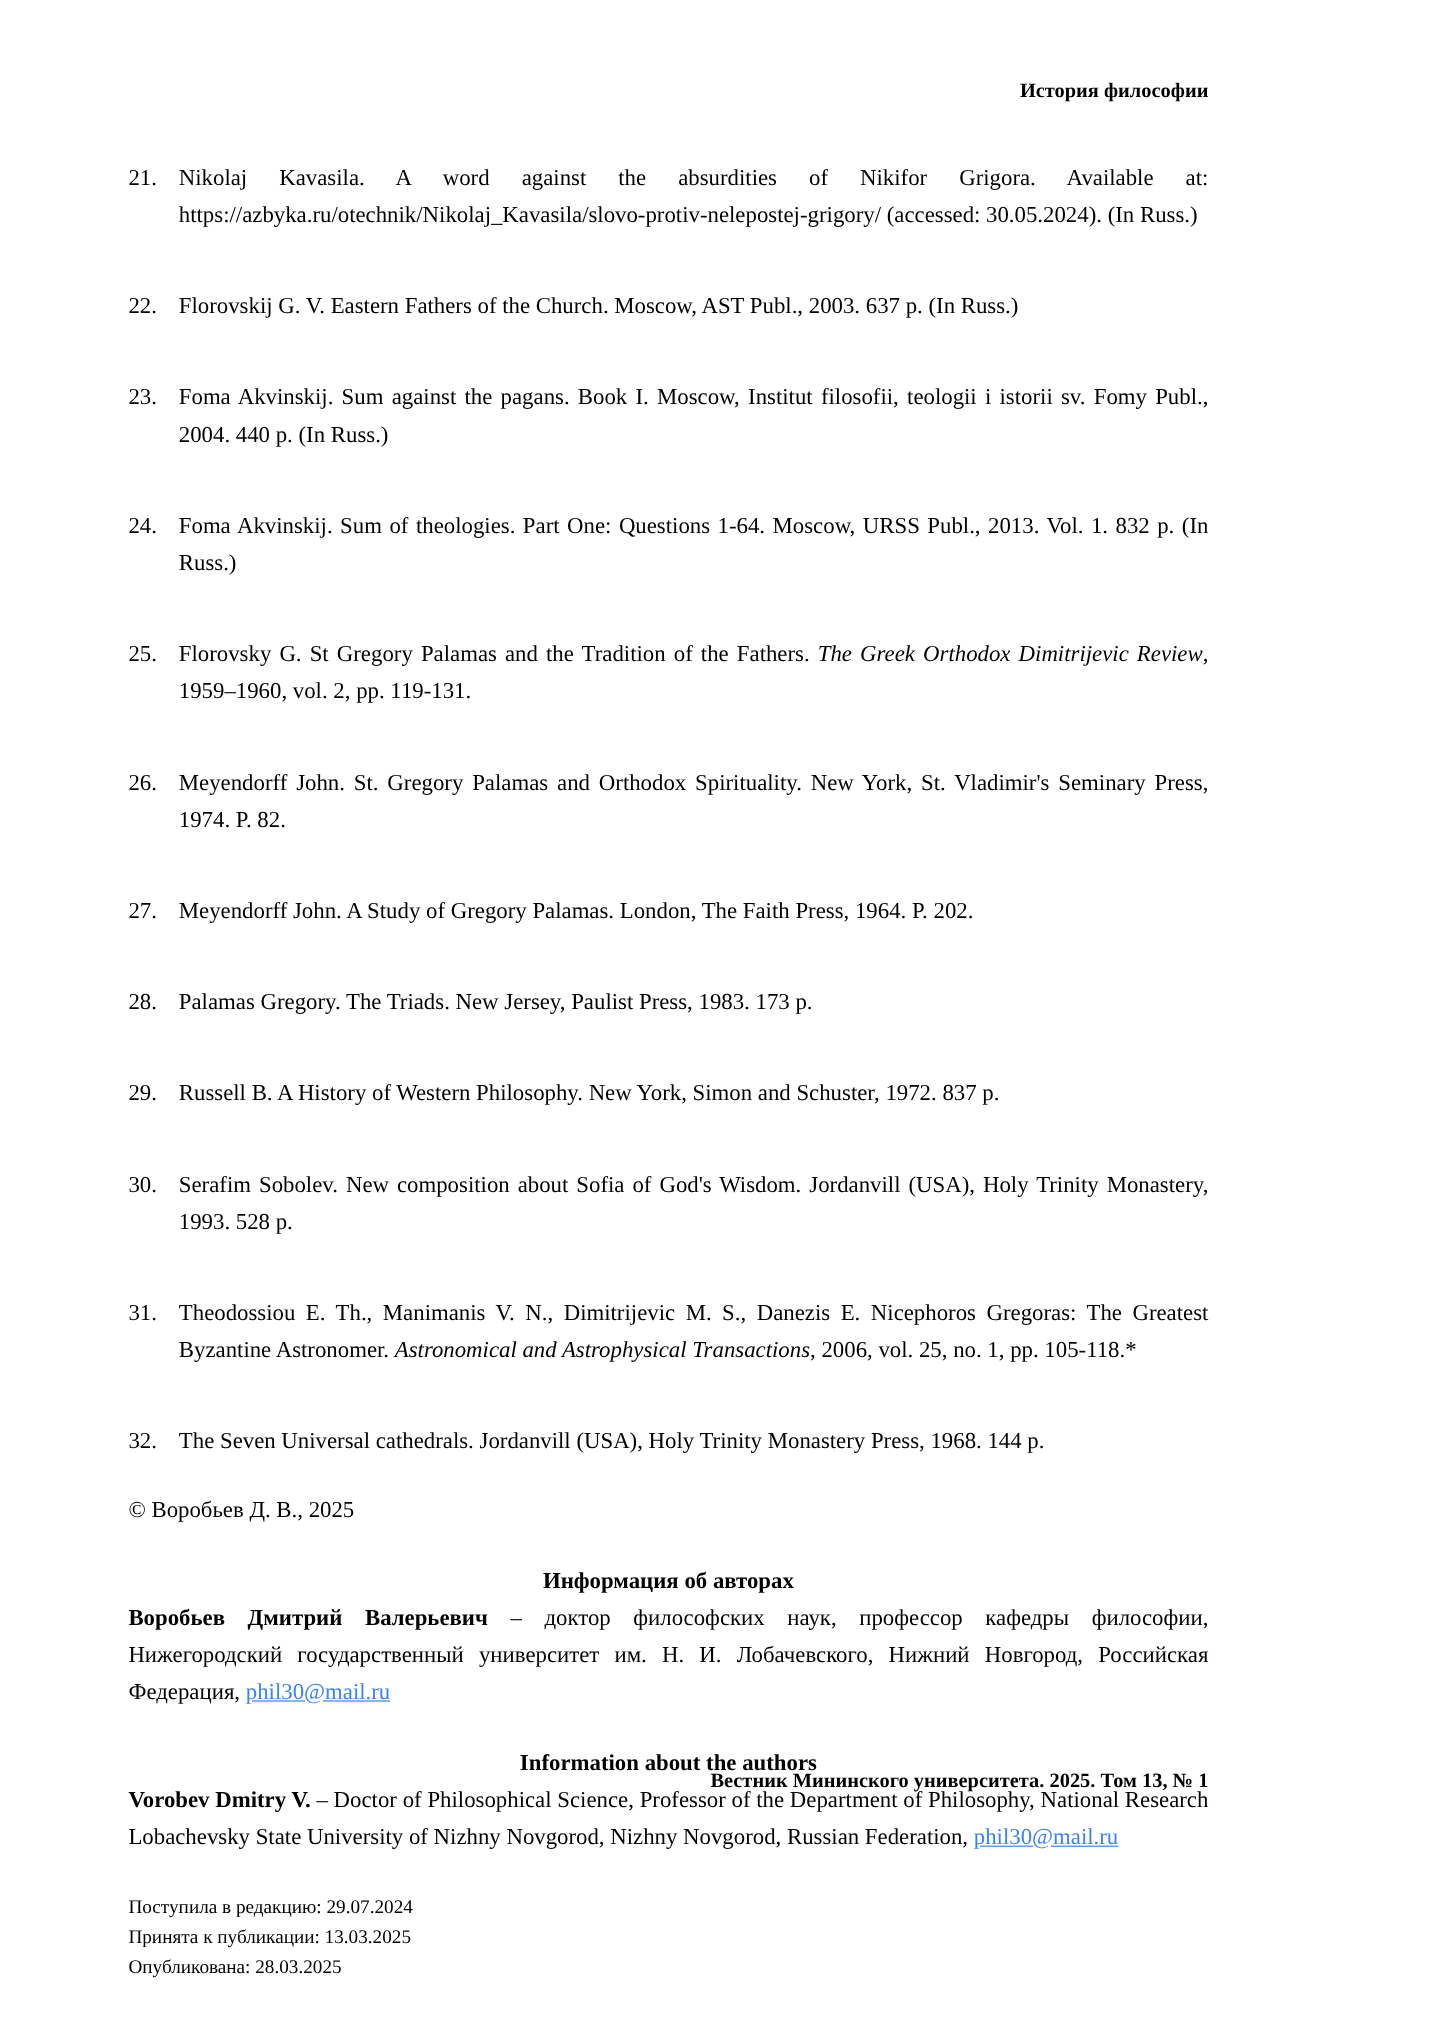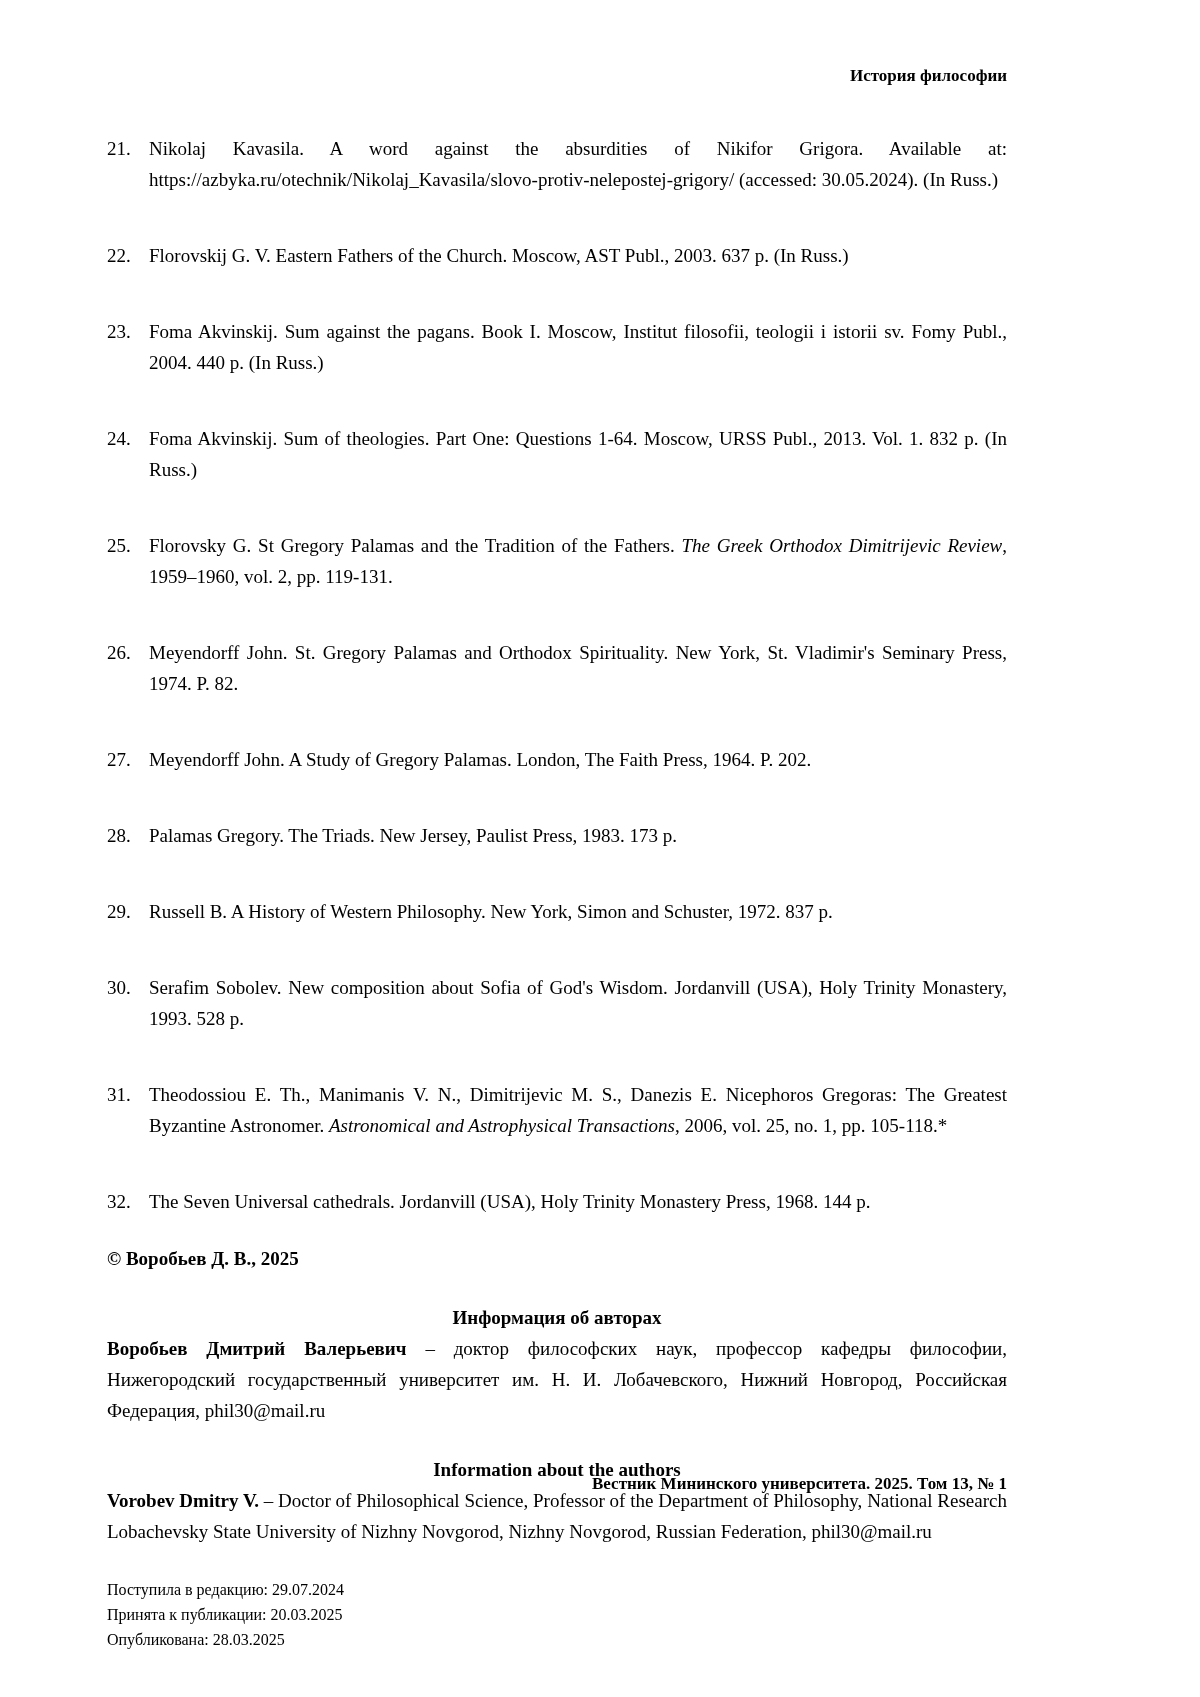--- a/index.html
+++ b/index.html
@@ -31,30 +31,31 @@
   .ref-item { display: flex; margin-top: 45px; }
   .ref-num {
     flex: 0 0 42px;
     width: 42px;
   }
   .ref-text {
     flex: 1 1 auto;
     text-align: justify;
   }
   .it { font-style: italic; }
-  .copyright { margin-top: 26px; font-weight: bold; }
+  .copyright { margin-top: 26px; }
   .center-heading {
     margin-top: 28px;
     text-align: center;
     font-weight: bold;
   }
   .author-par { text-align: justify; }
   .author-name { font-weight: bold; }
   .email {
-    color: #000000;
+    color: #3b82f6;
+    text-decoration: underline;
     cursor: pointer;
   }
   .dates {
     margin-top: 30px;
     font-size: 16px;
     line-height: 25px;
   }
   .footer {
     position: absolute;
     left: 107px;
@@ -129,19 +130,19 @@
   <div class="center-heading">Информация об авторах</div>
 
   <div class="author-par"><span class="author-name">Воробьев Дмитрий Валерьевич</span><span> – доктор философских наук, профессор кафедры философии, Нижегородский государственный университет им. Н. И. Лобачевского, Нижний Новгород, Российская Федерация, </span><span class="email">phil30@mail.ru</span></div>
 
   <div class="center-heading">Information about the authors</div>
 
   <div class="author-par"><span class="author-name">Vorobev Dmitry V.</span><span> – Doctor of Philosophical Science, Professor of the Department of Philosophy, National Research Lobachevsky State University of Nizhny Novgorod, Nizhny Novgorod, Russian Federation, </span><span class="email">phil30@mail.ru</span></div>
 
   <div class="dates">
     <div>Поступила в редакцию: 29.07.2024</div>
-    <div>Принята к публикации: 20.03.2025</div>
+    <div>Принята к публикации: 13.03.2025</div>
     <div>Опубликована: 28.03.2025</div>
   </div>
 
 </div>
 
 <div class="footer">Вестник Мининского университета. 2025. Том 13, № 1</div>
 
 </body></html>

